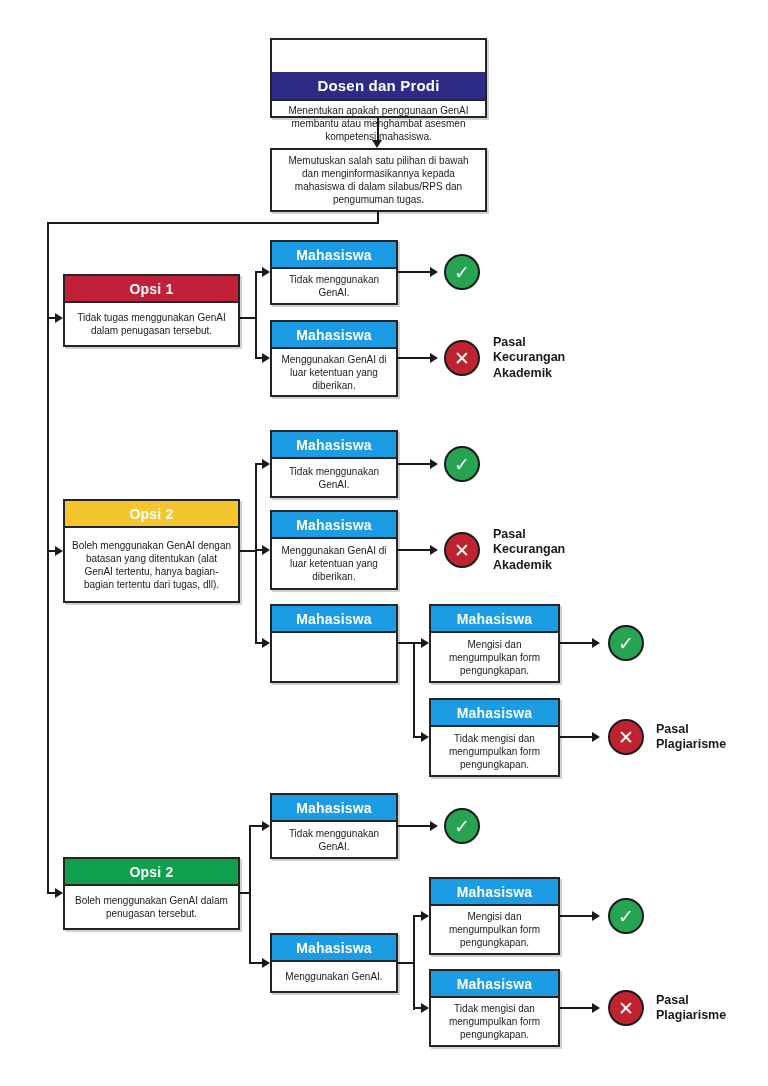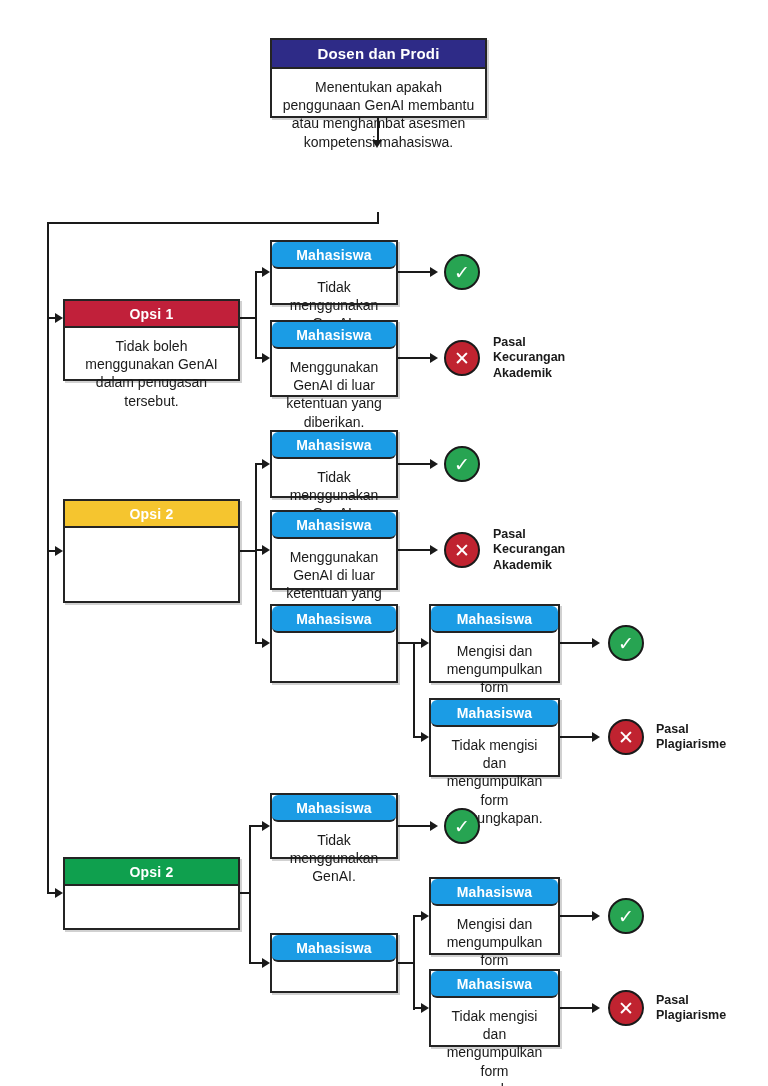--- a/index.html
+++ b/index.html
@@ -16,29 +16,29 @@
           border-left:5px solid transparent; border-right:5px solid transparent;
           border-top:8px solid var(--c-line,#1a1a1a); }
 
   
   .node { position:absolute; background:#ffffff; border:2px solid #242424;
           display:flex; flex-direction:column;
           box-shadow:2px 2px 0 rgba(0,0,0,0.18); }
   .hdr { flex:none; display:flex; align-items:center; justify-content:center;
          color:#ffffff; font-weight:bold; font-size:14px; letter-spacing:.2px;
          border-bottom:2px solid #242424; height:27px; }
-  .hdr.big { height:29px; font-size:15px; }
+  .hdr.big { height:29px; font-size:15px;margin-top:32px; }
   .hdr.navy   { background:var(--c-navy,#2e2b87); }
-  .hdr.blue   { background:var(--c-blue,#1b9ce5);border-radius:6px; }
+  .hdr.blue   { background:var(--c-blue,#1b9ce5); }
   .hdr.red    { background:var(--c-red,#c1203a); }
   .hdr.yellow { background:var(--c-yellow,#f5c52f); }
   .hdr.green  { background:var(--c-green,#0fa04e); }
   .bod { flex:1; display:flex; align-items:center; justify-content:center;
-         text-align:center; font-size:14px; line-height:1.3; color:#1a1a1a;
-         padding:9px 7px; }
+         text-align:center; font-size:10px; line-height:1.3; color:#1a1a1a;
+         padding:3px 7px; }
 
   
   .badge { position:absolute; width:36px; height:36px; border-radius:50%;
            border:2px solid #1a1a1a; display:flex; align-items:center; justify-content:center;
            color:#ffffff; font-weight:bold; font-size:19px; }
   .badge.check { background:var(--c-check_green,#27a452); }
   .badge.cross { background:var(--c-cross_red,#c02330); }
 
   
   .pasal { position:absolute; font-weight:bold; font-size:12.5px; line-height:1.22;
@@ -117,32 +117,37 @@
   <div class="ln" style="left:560px;top:915px;width:33px;height:2px"></div>
   <div class="ah-r" style="left:592px;top:911px"></div>
   <div class="ln" style="left:560px;top:1007px;width:33px;height:2px"></div>
   <div class="ah-r" style="left:592px;top:1003px"></div>
 
   <div class="node" style="left:270px;top:38px;width:217px;height:80px">
     <div class="hdr navy big">Dosen dan Prodi</div>
     <div class="bod">Menentukan apakah penggunaan GenAI membantu atau menghambat asesmen kompetensi mahasiswa.</div>
   </div>
 
-
-  <div class="node" style="left:63px;top:299px;width:177px;height:82px">
+  <div class="node" style="left:270px;top:148px;width:217px;height:64px">
+    <div class="bod">Memutuskan salah satu pilihan di bawah dan menginformasikannya kepada mahasiswa di dalam silabus/RPS dan pengumuman tugas.</div>
+  </div>
+
+  <div class="node" style="left:63px;top:274px;width:177px;height:73px">
     <div class="hdr red">Opsi 1</div>
-    <div class="bod">Tidak boleh menggunakan GenAI dalam penugasan tersebut.</div>
+    <div class="bod">Tidak tugas menggunakan GenAI dalam penugasan tersebut.</div>
   </div>
 
   <div class="node" style="left:63px;top:499px;width:177px;height:104px">
     <div class="hdr yellow">Opsi 2</div>
+    <div class="bod">Boleh menggunakan GenAI dengan batasan yang ditentukan (alat GenAI tertentu, hanya bagian-bagian tertentu dari tugas, dll).</div>
   </div>
 
   <div class="node" style="left:63px;top:857px;width:177px;height:73px">
     <div class="hdr green">Opsi 2</div>
+    <div class="bod">Boleh menggunakan GenAI dalam penugasan tersebut.</div>
   </div>
 
   <div class="node" style="left:270px;top:240px;width:128px;height:65px">
     <div class="hdr blue">Mahasiswa</div>
     <div class="bod">Tidak menggunakan GenAI.</div>
   </div>
 
   <div class="node" style="left:270px;top:320px;width:128px;height:77px">
     <div class="hdr blue">Mahasiswa</div>
     <div class="bod">Menggunakan GenAI di luar ketentuan yang diberikan.</div>
@@ -172,20 +177,21 @@
     <div class="bod">Tidak mengisi dan mengumpulkan form pengungkapan.</div>
   </div>
 
   <div class="node" style="left:270px;top:793px;width:128px;height:66px">
     <div class="hdr blue">Mahasiswa</div>
     <div class="bod">Tidak menggunakan GenAI.</div>
   </div>
 
   <div class="node" style="left:270px;top:933px;width:128px;height:60px">
     <div class="hdr blue">Mahasiswa</div>
+    <div class="bod">Menggunakan GenAI.</div>
   </div>
 
   <div class="node" style="left:429px;top:877px;width:131px;height:78px">
     <div class="hdr blue">Mahasiswa</div>
     <div class="bod">Mengisi dan mengumpulkan form pengungkapan.</div>
   </div>
 
   <div class="node" style="left:429px;top:969px;width:131px;height:78px">
     <div class="hdr blue">Mahasiswa</div>
     <div class="bod">Tidak mengisi dan mengumpulkan form pengungkapan.</div>

